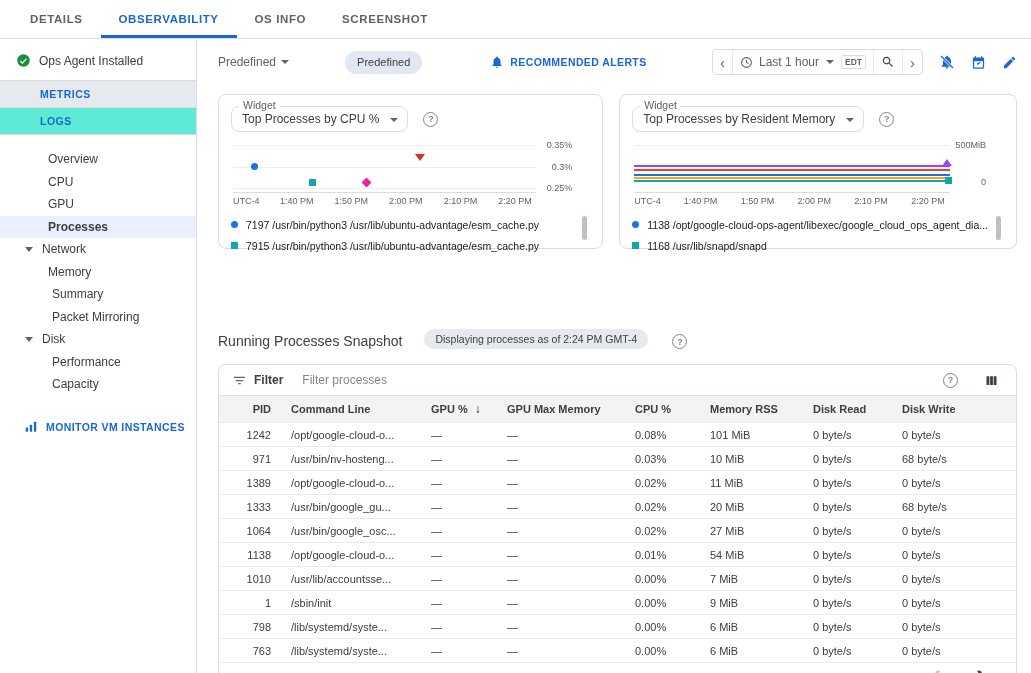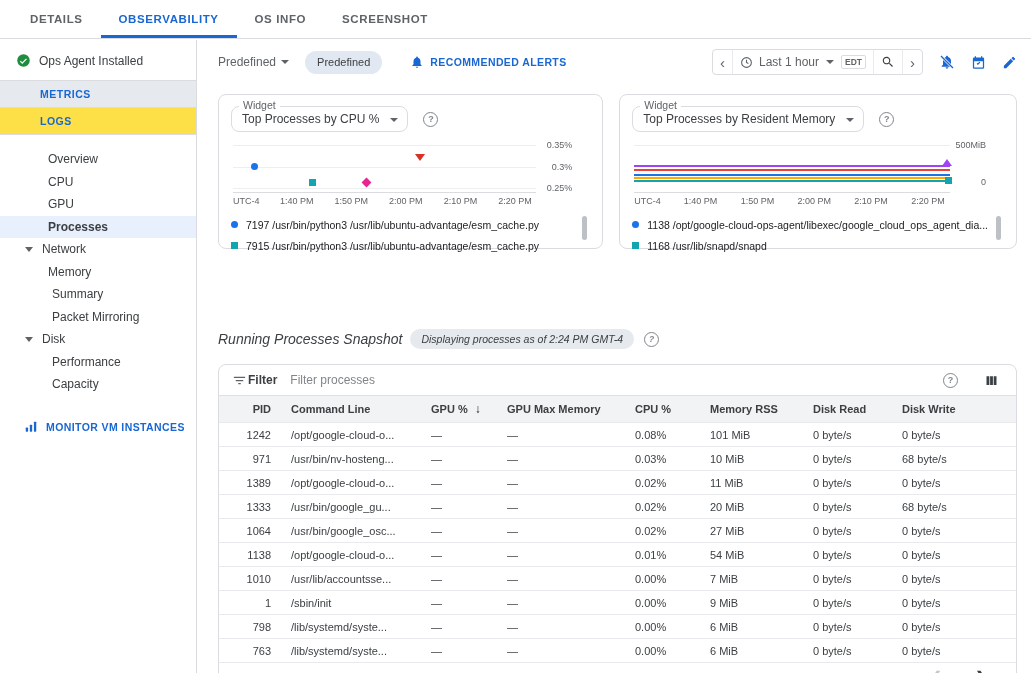--- a/index.html
+++ b/index.html
@@ -9,33 +9,33 @@
   
   .tabbar{height:39px;border-bottom:1px solid #dadce0;display:flex;align-items:stretch;padding-left:12px;box-sizing:border-box;}
   .tab{display:flex;align-items:center;padding:0 18px;font-size:11.5px;font-weight:700;letter-spacing:.6px;color:#5f6368;cursor:pointer;}
   .tab.active{color:#1967d2;box-shadow:inset 0 -3px 0 #1967d2;}
 
   
   .sidebar{position:absolute;top:40px;left:0;width:197px;bottom:0;border-right:1px solid #dadce0;background:#fff;box-sizing:border-box;}
   .agent-row{display:flex;align-items:center;gap:8px;padding:13px 16px 12px;font-size:12px;color:#3c4043;}
   .agent-row svg{flex:0 0 auto;}
   .ml-group{border-top:1px solid #dadce0;}
-  .ml-item{height:26px;display:flex;align-items:center;padding-left:40px;font-size:10.5px;font-weight:700;letter-spacing:.5px;color:#1967d2;border-bottom:1px solid #dadce0;cursor:pointer;background:#fde047;}
+  .ml-item{height:26px;display:flex;align-items:center;padding-left:40px;font-size:10.5px;font-weight:700;letter-spacing:.5px;color:#1967d2;border-bottom:1px solid #dadce0;cursor:pointer;background:#5eead4;}
   .ml-item.selected{background:#e6e9ee;}
   .nav{margin-top:13px;font-size:12px;}
   .nav-item{height:22.5px;display:flex;align-items:center;padding-left:48px;cursor:pointer;color:#3c4043;}
   .nav-item.child{padding-left:52px;}
   .nav-item.parent{padding-left:25px;gap:9px;}
   .nav-item.selected{background:#e8f0fe;font-weight:700;}
   .tree-arrow{width:0;height:0;border-left:4.5px solid transparent;border-right:4.5px solid transparent;border-top:5.5px solid #5f6368;display:inline-block;}
   .monitor{margin-top:24px;display:flex;align-items:center;gap:8px;padding-left:24px;color:#1967d2;font-size:10.5px;font-weight:700;letter-spacing:.4px;cursor:pointer;}
 
   
   .main{position:absolute;left:198px;top:40px;right:0;bottom:0;overflow:hidden;}
-  .toolbar{height:28px;margin:8px 14px 0 20px;display:flex;align-items:center;}
+  .toolbar{height:28px;margin:8px 14px 0 20px;display:flex;align-items:center;gap:40px;}
   .predef-menu{display:flex;align-items:center;font-size:12px;color:#5f6368;cursor:pointer;}
   .caret{width:0;height:0;border-left:4px solid transparent;border-right:4px solid transparent;border-top:4.5px solid currentColor;display:inline-block;margin-left:5px;}
   .chip{margin-left:16px;height:23px;border-radius:12px;padding:0 12px;display:flex;align-items:center;font-size:11px;color:#3c4043;background:#e2e8f1;cursor:pointer;}
   .rec-alerts{margin-left:28px;display:flex;align-items:center;gap:6px;color:#1967d2;font-size:10.5px;font-weight:700;letter-spacing:.4px;cursor:pointer;}
   .time-group{margin-left:auto;display:flex;align-items:center;}
   .time-box{display:flex;align-items:center;border:1px solid #dadce0;border-radius:4px;height:26px;box-sizing:border-box;}
   .tb-seg{display:flex;align-items:center;height:100%;padding:0 7px;cursor:pointer;color:#5f6368;}
   .tb-seg + .tb-seg{border-left:1px solid #e8eaed;}
   .chev{font-size:15px;color:#5f6368;line-height:1;}
   .time-label{font-size:12px;color:#5f6368;margin:0 2px 0 6px;}
@@ -64,25 +64,25 @@
   .m-tridown{width:0;height:0;border-left:5px solid transparent;border-right:5px solid transparent;border-top:7px solid #d93025;}
   .m-triup{width:0;height:0;border-left:5px solid transparent;border-right:5px solid transparent;border-bottom:7px solid #a142f4;}
   .sline{position:absolute;left:0;right:0;height:1.5px;}
   .legend{margin-top:9px;position:relative;padding-right:16px;}
   .legend-row{display:flex;align-items:center;gap:8px;height:21px;font-size:10.5px;color:#202124;white-space:nowrap;overflow:hidden;cursor:pointer;}
   .legend-row .txt{overflow:hidden;text-overflow:ellipsis;}
   .lm{flex:0 0 auto;}
   .scrollbar{position:absolute;right:3px;top:2px;width:5px;height:24px;background:#bdc1c6;border-radius:3px;cursor:pointer;}
 
   
-  .snap-head{display:flex;align-items:center;gap:8px;margin:80px 14px 0 20px;font-style:italic;}
+  .snap-head{display:flex;align-items:flex-end;gap:22px;margin:80px 14px 0 20px;}
   .snap-title{font-size:14px;font-weight:500;color:#3c4043;}
   .snap-chip{background:#e6e9ee;border-radius:12px;padding:4px 11px;font-size:10.5px;color:#3c4043;}
   .table-card{margin:15px 14px 0 20px;border:1px solid #dadce0;border-radius:8px;overflow:hidden;background:#fff;}
-  .filter-row{height:30px;display:flex;align-items:center;padding:0 13px;gap:1px;border-bottom:1px solid #e0e0e0;}
+  .filter-row{height:30px;display:flex;align-items:center;padding:0 13px;gap:7px;border-bottom:1px solid #e0e0e0;}
   .filter-label{font-size:12px;font-weight:700;color:#3c4043;}
   .filter-input{border:none;outline:none;flex:1;font-size:12px;color:#3c4043;margin-left:10px;font-family:"Liberation Sans",sans-serif;}
   .filter-input::placeholder{color:#80868b;}
   .filter-icons{display:flex;align-items:center;gap:26px;padding-right:4px;}
   table{width:100%;border-collapse:collapse;table-layout:fixed;font-size:11px;}
   thead th{background:#f1f3f4;font-weight:700;color:#3c4043;text-align:left;padding:6px 10px;white-space:nowrap;overflow:hidden;}
   thead th.num{text-align:right;}
   tbody td{padding:5.5px 10px;border-top:1px solid #e8eaed;color:#3c4043;white-space:nowrap;overflow:hidden;}
   tbody td.num{text-align:right;}
   .sort-arrow{font-size:12px;color:#202124;margin-left:7px;}

